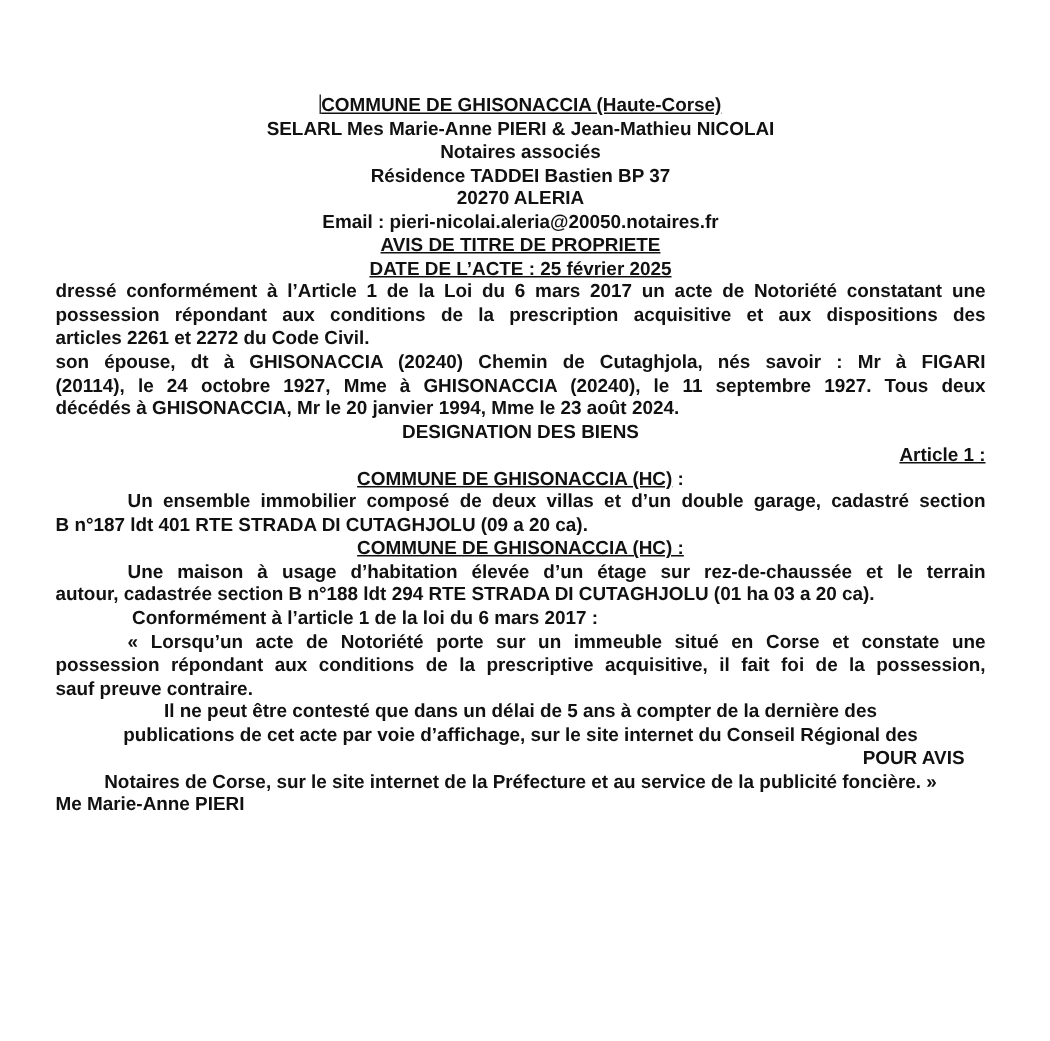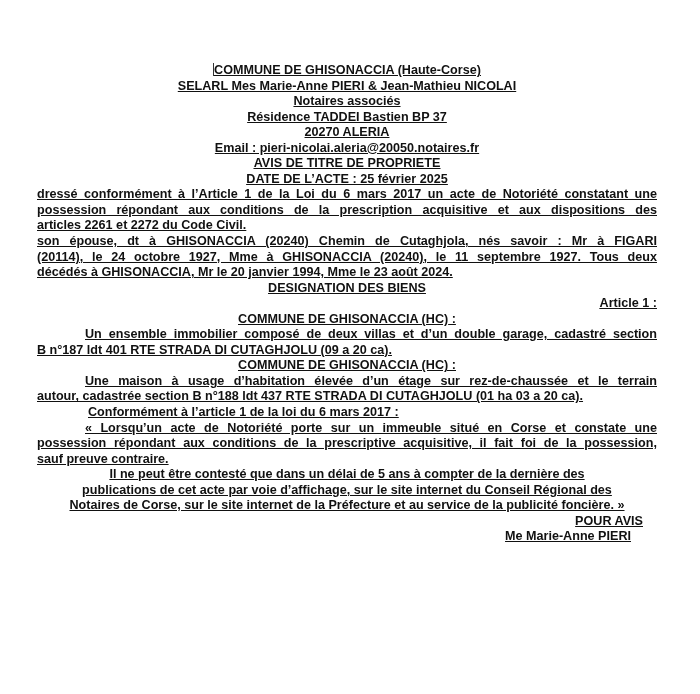--- a/index.html
+++ b/index.html
@@ -5,30 +5,30 @@
     html, body { margin: 0; padding: 0; background: #ffffff; }
     body {
       width: 700px; height: 694px; position: relative; overflow: hidden;
       font-family: "Liberation Sans", sans-serif;
       font-weight: bold; font-size: 12.6px; color: #111111;
     }
     .doc {
       position: absolute; left: 37px; top: 63px; width: 620px;
       line-height: 15.55px;
     }
-    .line { display: block; white-space: nowrap; text-decoration: underline; }
+    .line { display: block; white-space: nowrap; }
     .c { text-align: center; }
     .j {
       text-align: justify; text-align-last: justify; white-space: normal;
     }
     .u { text-decoration: underline; }
     .ind1 { padding-left: 48px; }
     .ind-art { padding-left: 48px; text-align: right; }
     .sig { text-align: right; padding-right: 14px; }
-    .sig2 { text-align: right; padding-right: 26px; }
+    .sig2 { padding-right: 26px; }
     .cursor {
       display: inline-block; width: 1px; height: 13px; background: #333;
       vertical-align: -2px; margin-right: 0px;
     }
   </style>
 </head>
 <body>
 
 <div class="doc">
 
@@ -51,26 +51,26 @@
 
   <span class="line c">DESIGNATION DES BIENS</span>
 
   <span class="line ind-art"><span class="u">Article 1 :</span></span>
   <span class="line c"><span class="u">COMMUNE DE GHISONACCIA (HC)</span><span> :</span></span>
   <span class="line j ind1">Un ensemble immobilier composé de deux villas et d’un double garage, cadastré section</span>
   <span class="line">B n°187 ldt 401 RTE STRADA DI CUTAGHJOLU (09 a 20 ca).</span>
 
   <span class="line c"><span class="u">COMMUNE DE GHISONACCIA (HC) :</span><span></span></span>
   <span class="line j ind1">Une maison à usage d’habitation élevée d’un étage sur rez-de-chaussée et le terrain</span>
-  <span class="line">autour, cadastrée section B n°188 ldt 437 RTE STRADA DI CUTAGHJOLU (01 ha 03 a 20 ca).</span>
+  <span class="line">autour, cadastrée section B n°188 ldt 294 RTE STRADA DI CUTAGHJOLU (01 ha 03 a 20 ca).</span>
 
   <span class="line" style="padding-left:51px">Conformément à l’article 1 de la loi du 6 mars 2017 :</span>
   <span class="line j ind1">« Lorsqu’un acte de Notoriété porte sur un immeuble situé en Corse et constate une</span>
   <span class="line j">possession répondant aux conditions de la prescriptive acquisitive, il fait foi de la possession,</span>
   <span class="line">sauf preuve contraire.</span>
 
   <span class="line c">Il ne peut être contesté que dans un délai de 5 ans à compter de la dernière des</span>
   <span class="line c">publications de cet acte par voie d’affichage, sur le site internet du Conseil Régional des</span>
+  <span class="line sig">POUR AVIS</span>
+
   <span class="line c">Notaires de Corse, sur le site internet de la Préfecture et au service de la publicité foncière. »</span>
-
-  <span class="line sig">POUR AVIS</span>
   <span class="line sig2">Me Marie-Anne PIERI</span>
 </div>
 
 </body></html>

